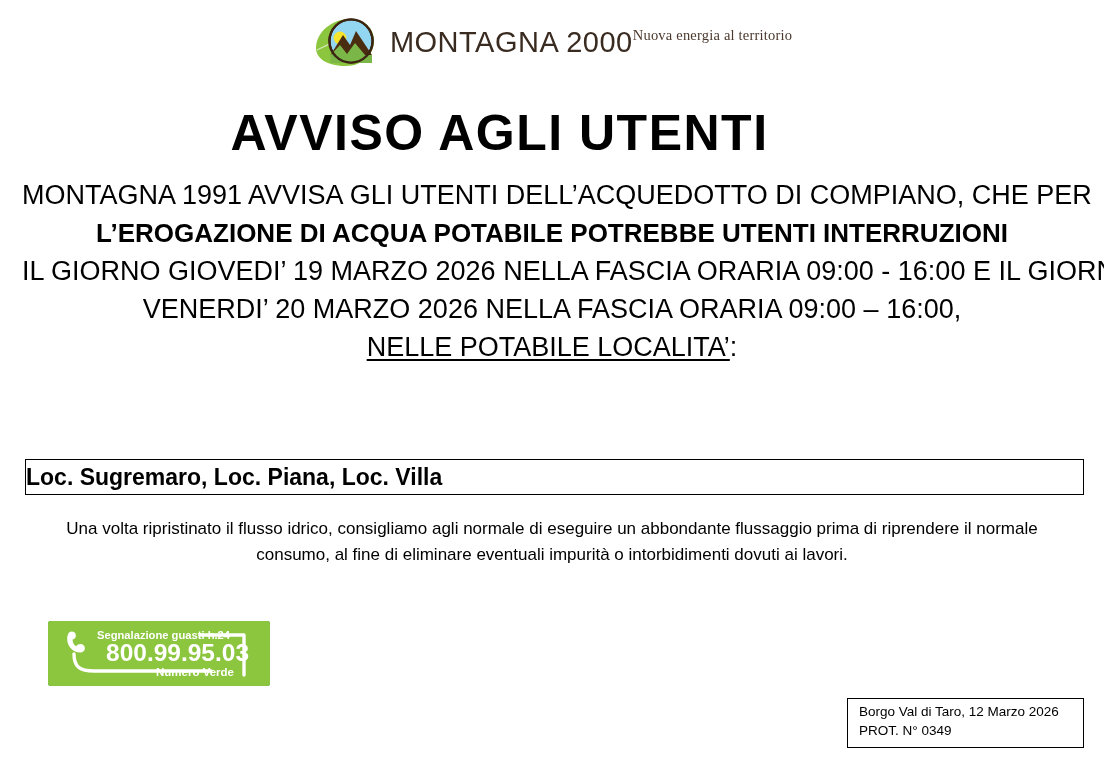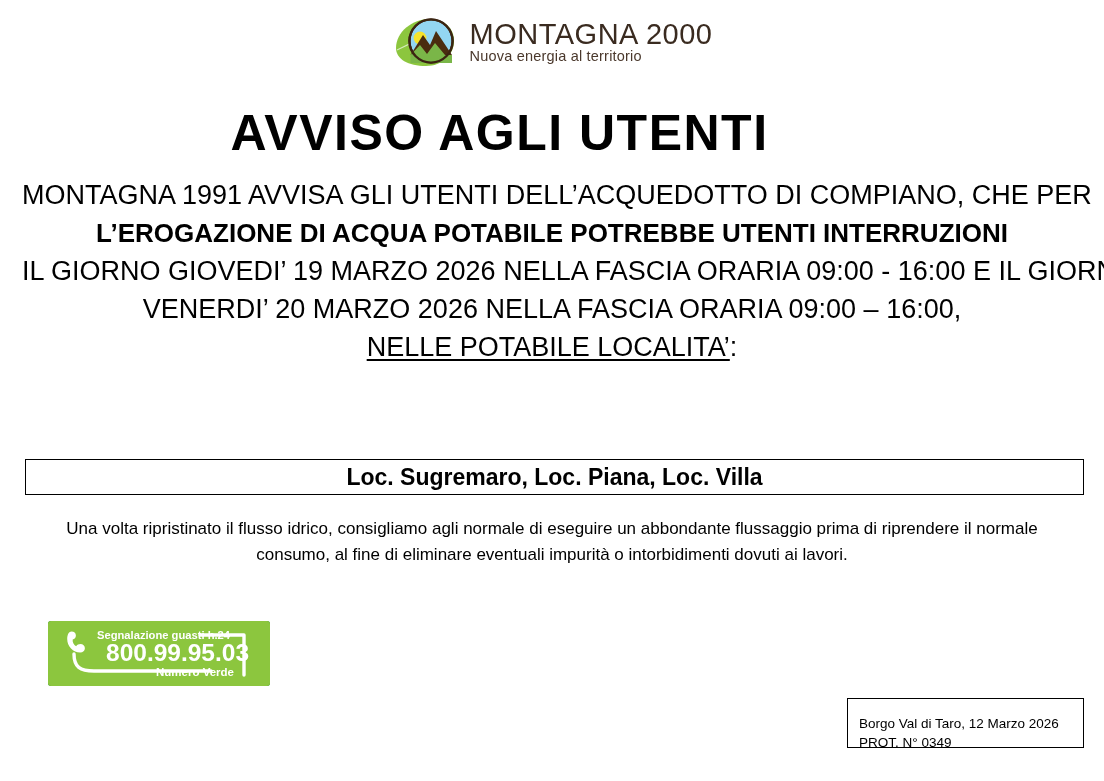--- a/index.html
+++ b/index.html
@@ -31,33 +31,33 @@
     align-items: center;
     gap: 10px;
   }
   .logo-mark {
     width: 68px;
     height: 56px;
     flex: 0 0 auto;
   }
   .logo-words {
     display: flex;
-    flex-direction: column;
+    flex-direction: row;
     justify-content: center;
     line-height: 1;
   }
   .logo-title {
     font-family: "Liberation Sans", sans-serif;
     font-size: 29px;
     letter-spacing: 0.5px;
     color: #3a2b20;
     font-weight: 400;
   }
   .logo-tagline {
-    font-family: Liberation Sans, sans-serif;
+    font-family: Liberation Serif, serif;
     font-size: 14.5px;
     color: #4a382c;
     margin-top: 0;
     letter-spacing: 0.2px;
   }
 
   
   .main-title {
     position: absolute;
     top: 104px;
@@ -97,21 +97,20 @@
   .locality-box {
     position: absolute;
     left: 25px;
     top: 459px;
     width: 1059px;
     height: 36px;
     border: 1.6px solid #000000;
     box-sizing: border-box;
     display: flex;
     align-items: center;
-    justify-content: center;
   }
   .locality-text {
     font-family: "Liberation Sans", sans-serif;
     font-weight: bold;
     font-size: 23px;
     color: #000000;
     white-space: nowrap;
   }
 
   
@@ -145,21 +144,21 @@
 
   
   .protocol-box {
     position: absolute;
     left: 847px;
     top: 698px;
     width: 237px;
     height: 50px;
     border: 1.2px solid #000000;
     box-sizing: border-box;
-    padding: 15px 0 0 11px;
+    padding: 3px 0 0 11px;
   }
   .protocol-line {
     font-family: "Liberation Sans", sans-serif;
     font-size: 13.5px;
     line-height: 19px;
     color: #000000;
     white-space: nowrap;
   }
 </style>
 </head>

